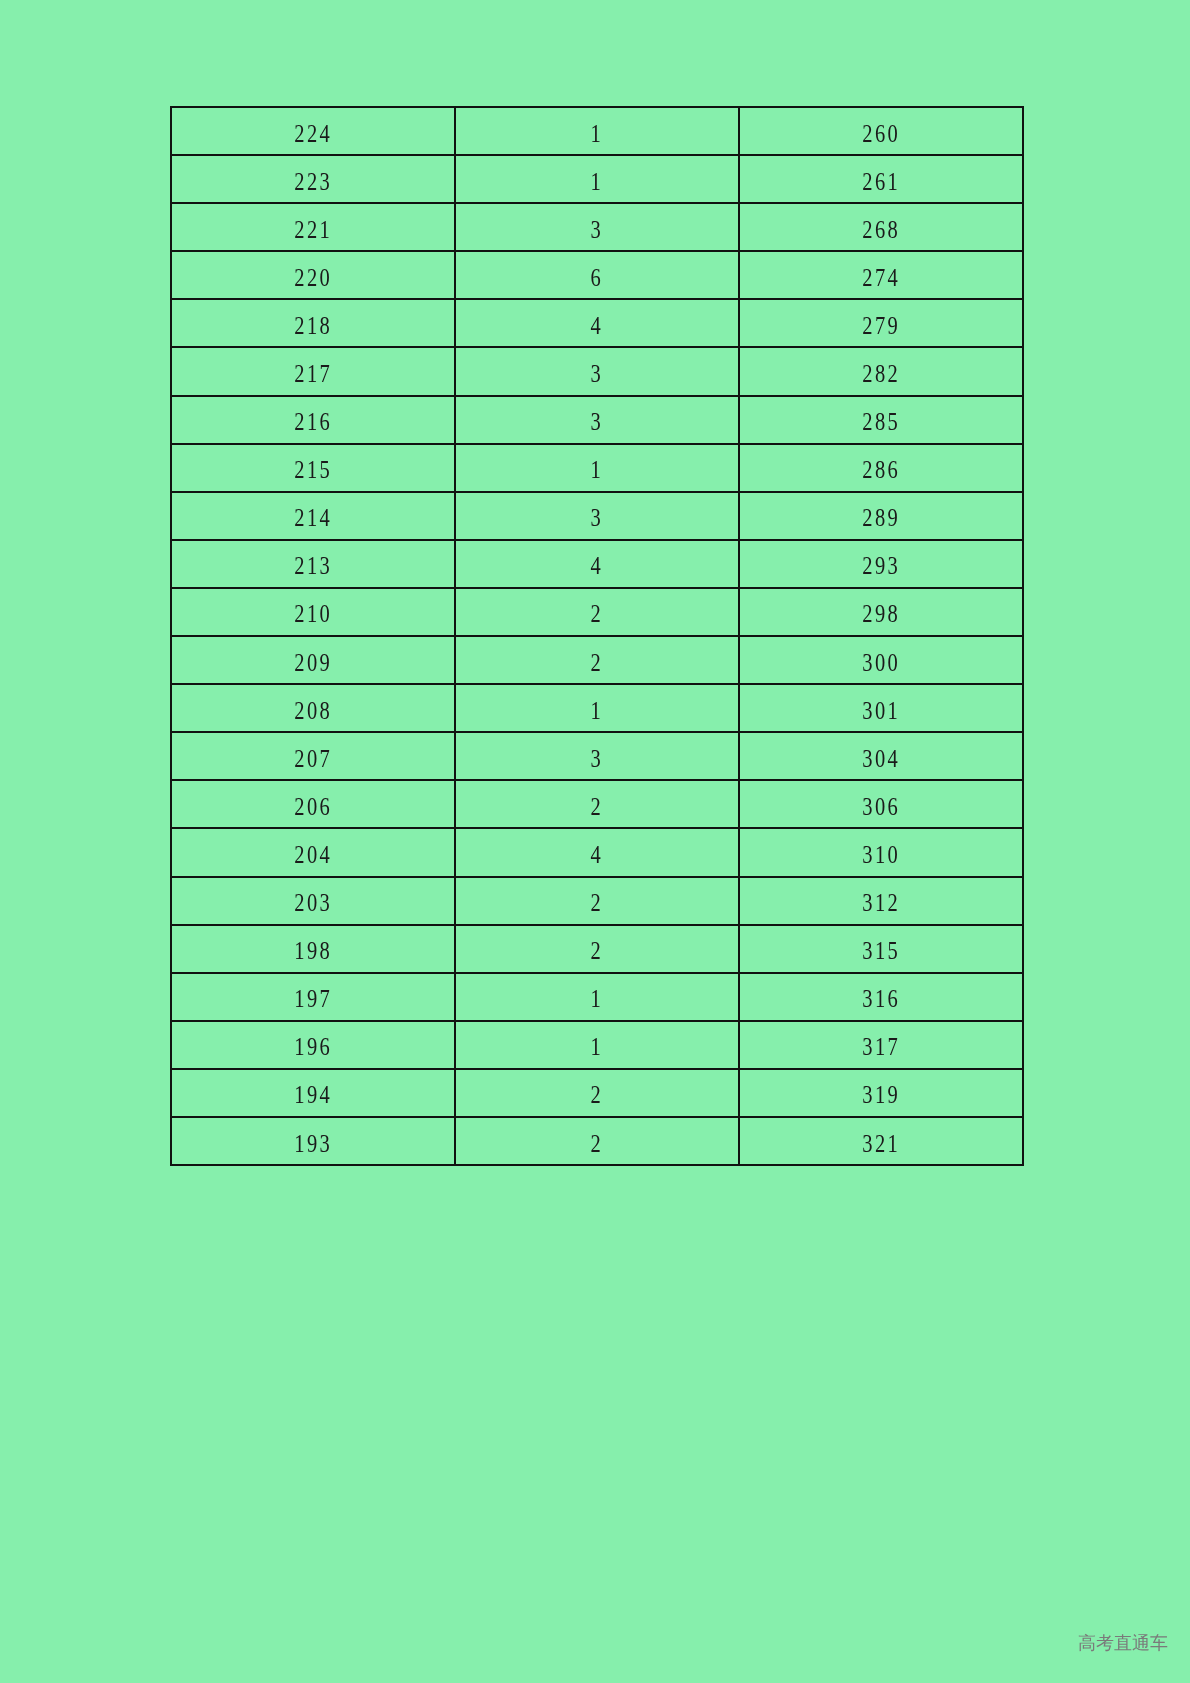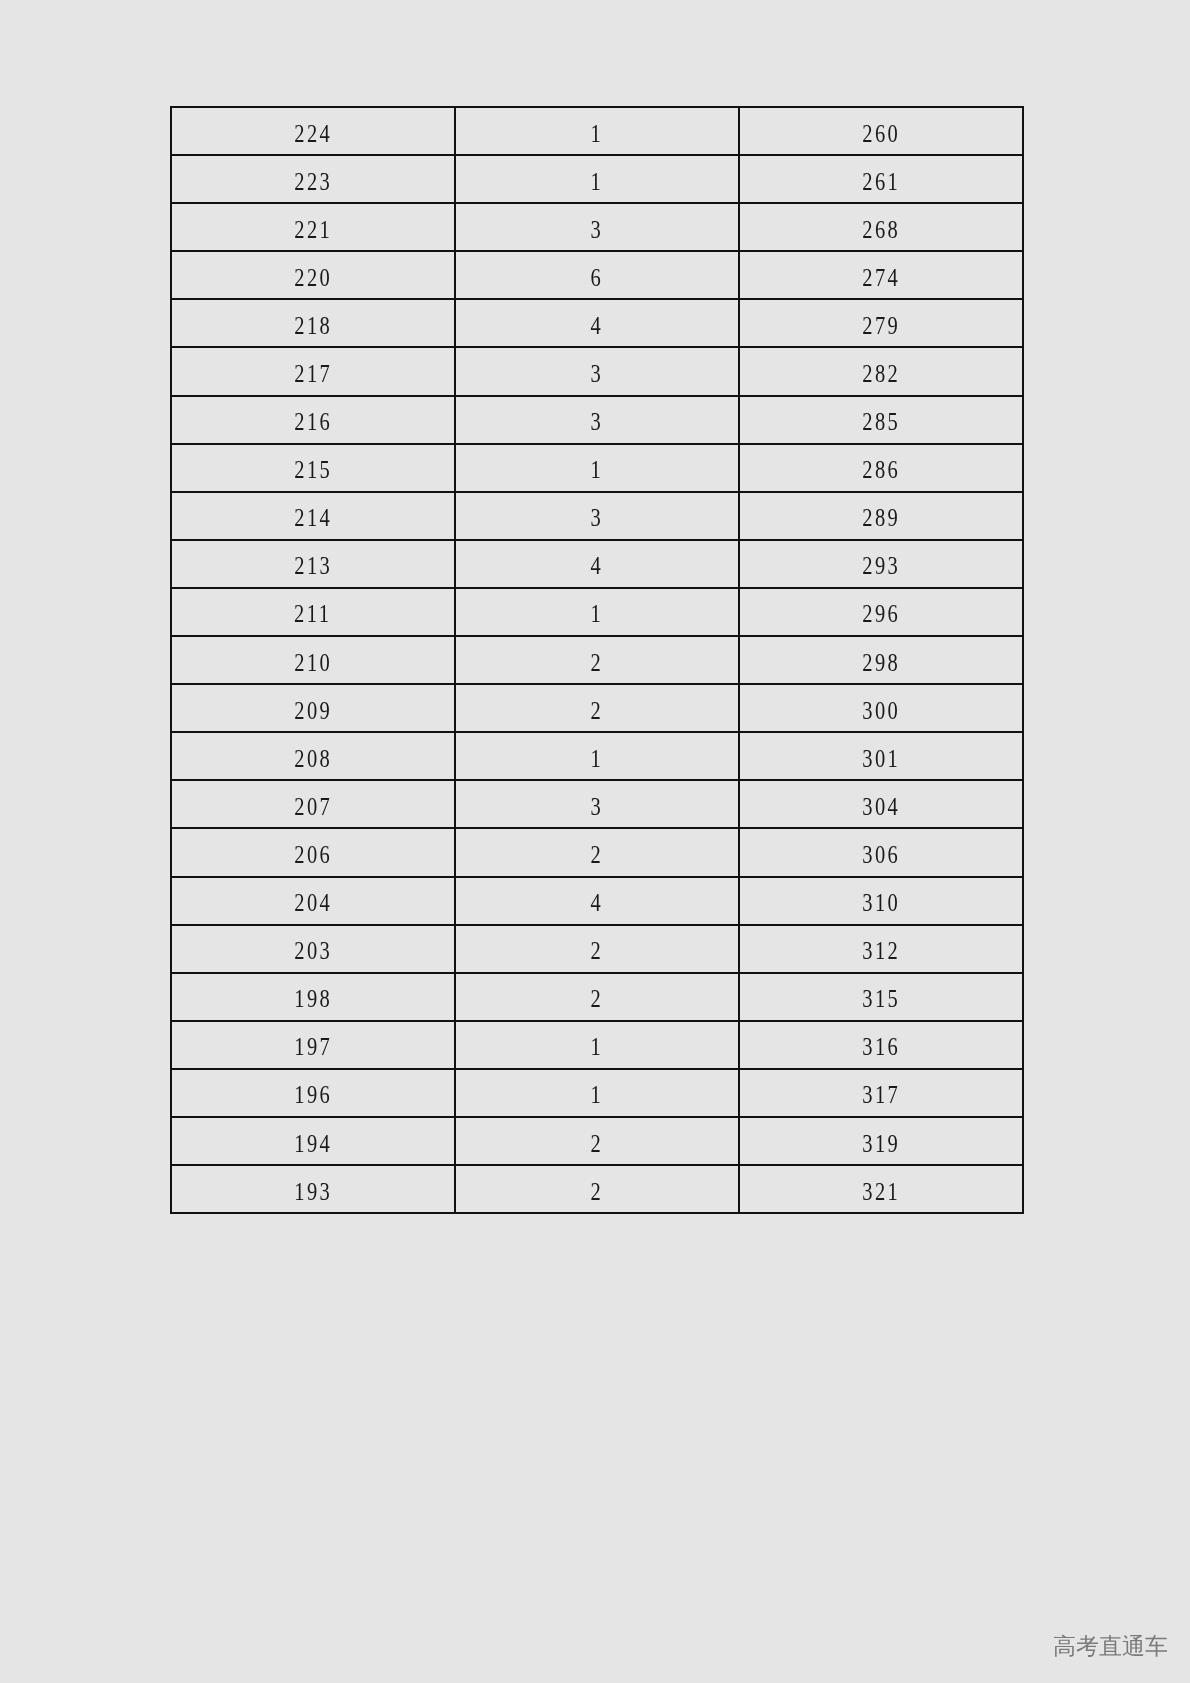--- a/index.html
+++ b/index.html
@@ -11,21 +11,21 @@
       width: 1190px;
       height: 1683px;
       position: relative;
       overflow: hidden;
     }
     .page {
       position: absolute;
       left: 0; top: 0;
       width: 1190px;
       height: 1683px;
-      background: #e5e5e5;
+      background: #86efac;
     }
     table.score-table {
       position: absolute;
       left: 170px;
       top: 106px;
       width: 853px;
       border-collapse: collapse;
       table-layout: fixed;
     }
     table.score-table td {
@@ -45,21 +45,21 @@
       transform: scaleX(0.82);
       transform-origin: center;
       padding-top: 4px;
     }
     col.c1, col.c2, col.c3 { width: 284px; }
     .watermark {
       position: absolute;
       right: 22px;
       top: 1631px;
       font-family: Liberation Mono, monospace;
-      font-size: 23px;
+      font-size: 18px;
       color: #7a7a7a;
       letter-spacing: 0px;
       margin-left: 32px;
     }
   </style>
 </head>
 <body>
 
 <div class="page">
   <table class="score-table">
@@ -111,25 +111,20 @@
         </tr>
         <tr>
           <td><span>214</span></td>
           <td><span>3</span></td>
           <td><span>289</span></td>
         </tr>
         <tr>
           <td><span>213</span></td>
           <td><span>4</span></td>
           <td><span>293</span></td>
-        </tr>
-        <tr>
-          <td><span>211</span></td>
-          <td><span>1</span></td>
-          <td><span>296</span></td>
         </tr>
         <tr>
           <td><span>210</span></td>
           <td><span>2</span></td>
           <td><span>298</span></td>
         </tr>
         <tr>
           <td><span>209</span></td>
           <td><span>2</span></td>
           <td><span>300</span></td>

